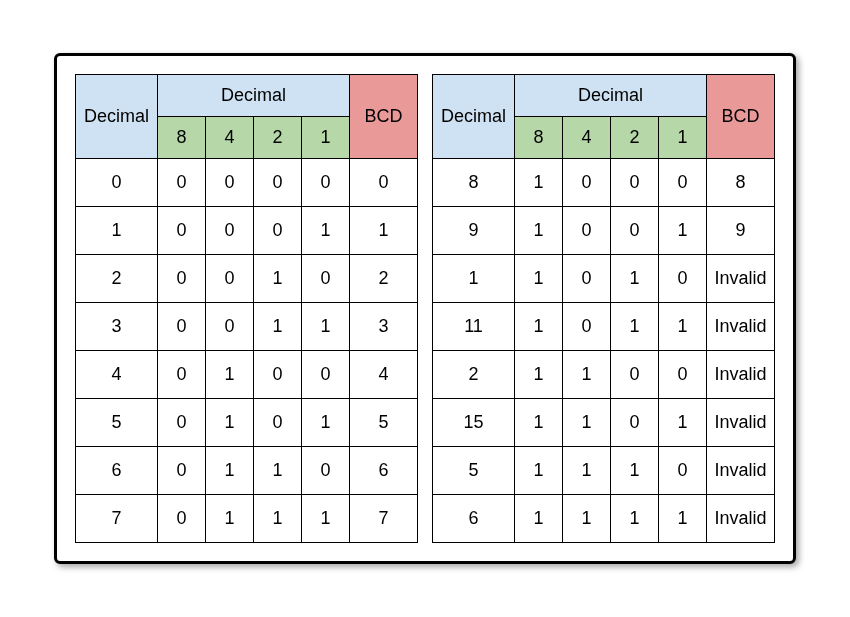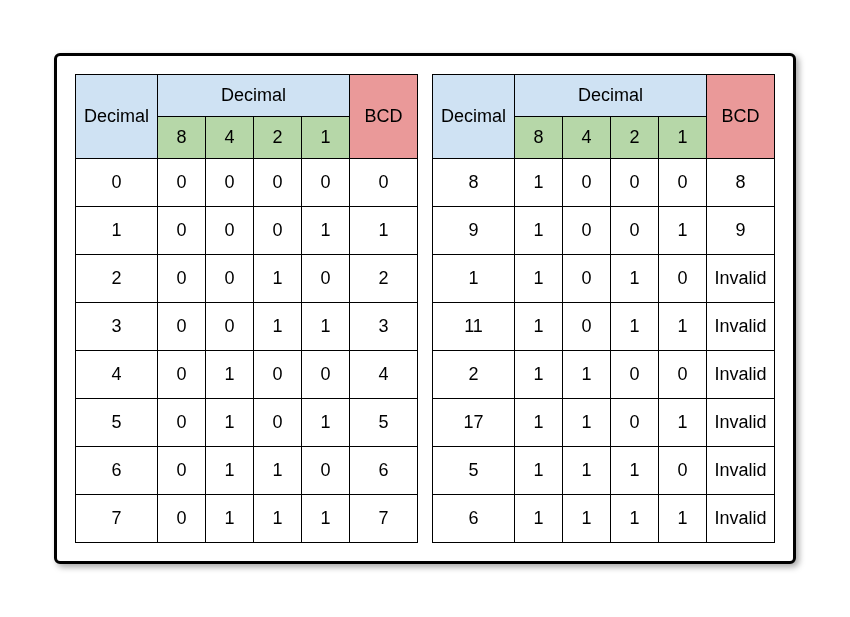--- a/index.html
+++ b/index.html
@@ -180,21 +180,21 @@
         </tr>
         <tr class="row-body">
           <td class="col-dec">2</td>
           <td class="col-bit">1</td>
           <td class="col-bit">1</td>
           <td class="col-bit">0</td>
           <td class="col-bit">0</td>
           <td class="col-bcd">Invalid</td>
         </tr>
         <tr class="row-body">
-          <td class="col-dec">17</td>
+          <td class="col-dec">15</td>
           <td class="col-bit">1</td>
           <td class="col-bit">1</td>
           <td class="col-bit">0</td>
           <td class="col-bit">1</td>
           <td class="col-bcd">Invalid</td>
         </tr>
         <tr class="row-body">
           <td class="col-dec">5</td>
           <td class="col-bit">1</td>
           <td class="col-bit">1</td>

